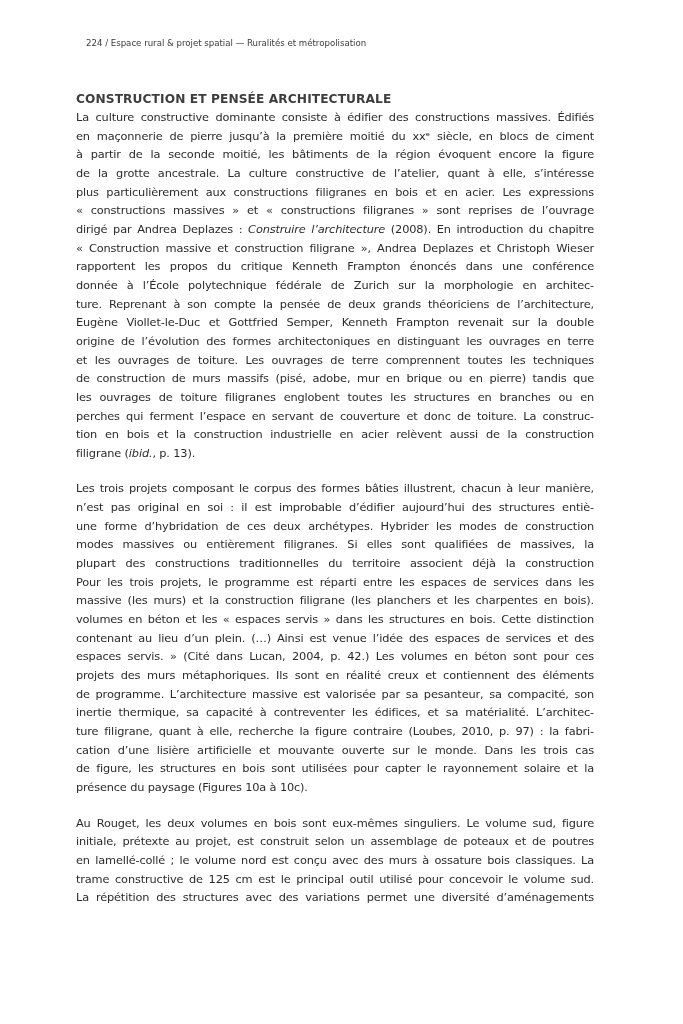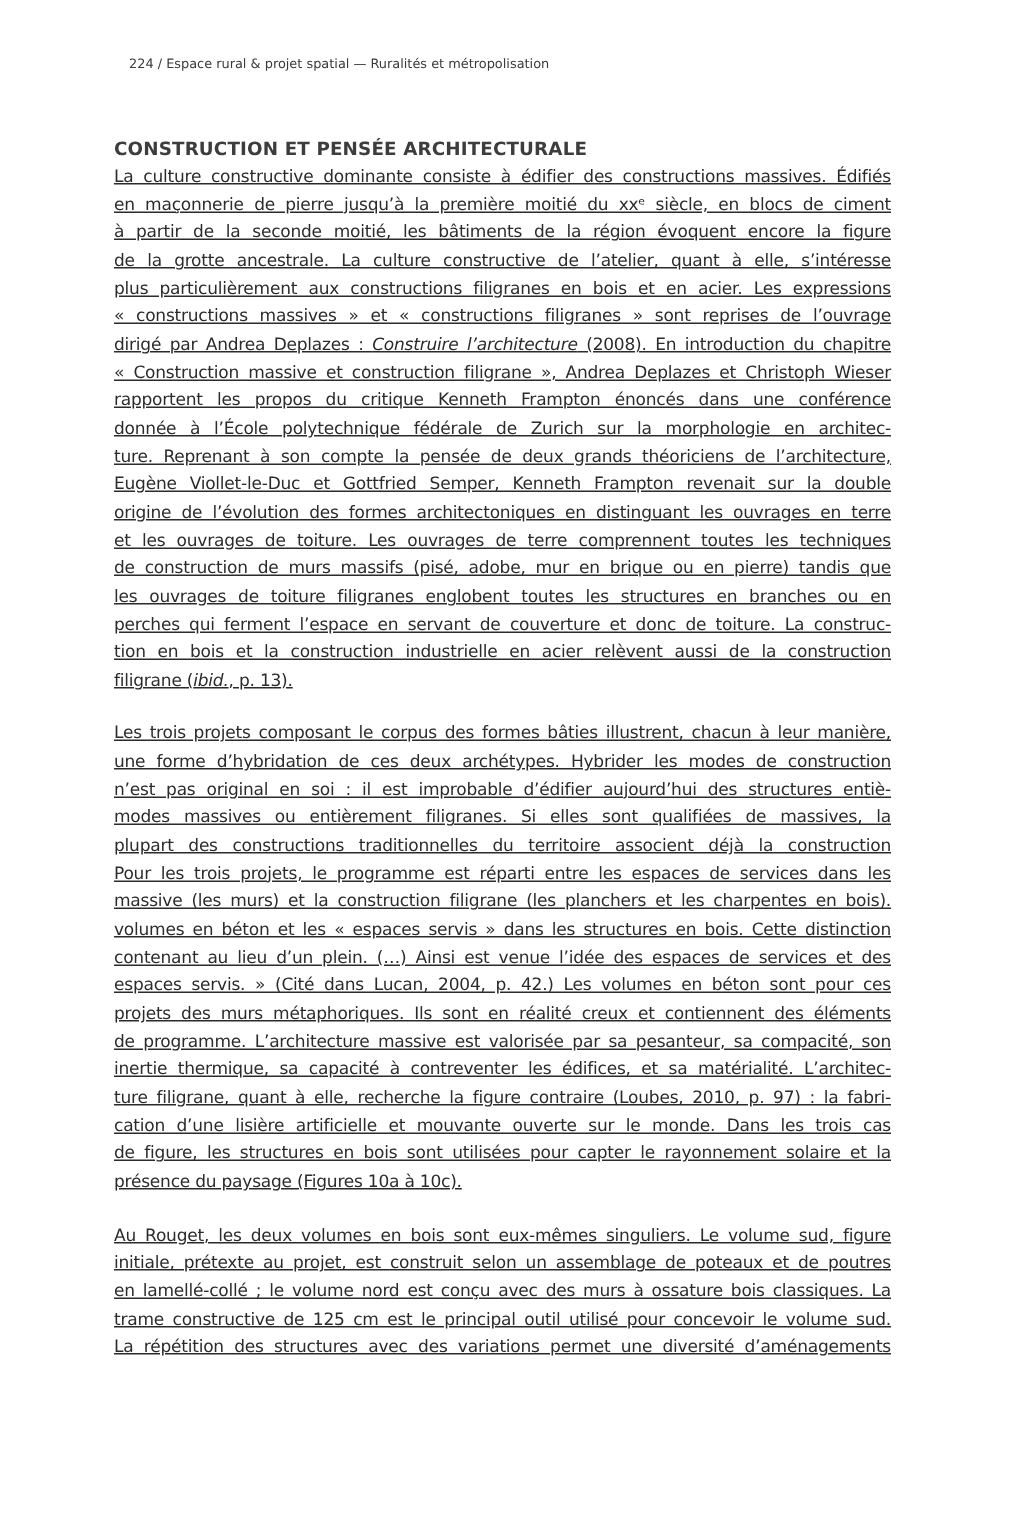--- a/index.html
+++ b/index.html
@@ -2,21 +2,21 @@
 <html><head>
 <meta charset="utf-8">
 <style>
   html, body { margin: 0; padding: 0; background: #ffffff; }
   body { width: 683px; height: 1024px; position: relative; overflow: hidden;
          font-family: "DejaVu Sans", sans-serif; color: #2b2b2b; }
   .running-head { position: absolute; left: 86px; top: 38px; font-size: 8.6px; color: #3a3a3a; letter-spacing: 0; white-space: nowrap; }
   .content { position: absolute; left: 76px; top: 90px; width: 518px; }
   h2.section-title { margin: 0; font-size: 12.2px; font-weight: bold; color: #3d3d3d; line-height: 18px; letter-spacing: 0.1px; }
   .para { margin: 0; font-size: 11.35px; line-height: 18.65px; text-align: justify; letter-spacing: -0.15px; hyphens: manual; }
-  .para .line { display: block; text-align: justify; text-align-last: justify; white-space: nowrap; text-decoration: underline; }
+  .para .line { display: block; text-align: justify; text-align-last: justify; white-space: nowrap; }
   .para .line.last { text-align-last: left; }
   .gap { height: 17px; }
   i { font-style: italic; margin-top: 26px; }
 </style>
 </head>
 <body>
 
 <div class="running-head">224 / Espace rural &amp; projet spatial — Ruralités et métropolisation</div>
 
 <div class="content">
@@ -38,22 +38,22 @@
       <span class="line">et les ouvrages de toiture. Les ouvrages de terre comprennent toutes les techniques</span>
       <span class="line">de construction de murs massifs (pisé, adobe, mur en brique ou en pierre) tandis que</span>
       <span class="line">les ouvrages de toiture filigranes englobent toutes les structures en branches ou en</span>
       <span class="line">perches qui ferment l’espace en servant de couverture et donc de toiture. La construc-</span>
       <span class="line">tion en bois et la construction industrielle en acier relèvent aussi de la construction</span>
       <span class="line last">filigrane (<i>ibid.</i>, p. 13).</span>
     </p>
   <div class="gap"></div>
   <p class="para">
       <span class="line">Les trois projets composant le corpus des formes bâties illustrent, chacun à leur manière,</span>
+      <span class="line">n’est pas original en soi : il est improbable d’édifier aujourd’hui des structures entiè-</span>
       <span class="line">une forme d’hybridation de ces deux archétypes. Hybrider les modes de construction</span>
-      <span class="line">n’est pas original en soi : il est improbable d’édifier aujourd’hui des structures entiè-</span>
       <span class="line">modes massives ou entièrement filigranes. Si elles sont qualifiées de massives, la</span>
       <span class="line">plupart des constructions traditionnelles du territoire associent déjà la construction</span>
       <span class="line">Pour les trois projets, le programme est réparti entre les espaces de services dans les</span>
       <span class="line">massive (les murs) et la construction filigrane (les planchers et les charpentes en bois).</span>
       <span class="line">volumes en béton et les « espaces servis » dans les structures en bois. Cette distinction</span>
       <span class="line">contenant au lieu d’un plein. (…) Ainsi est venue l’idée des espaces de services et des</span>
       <span class="line">espaces servis. » (Cité dans Lucan, 2004, p. 42.) Les volumes en béton sont pour ces</span>
       <span class="line">projets des murs métaphoriques. Ils sont en réalité creux et contiennent des éléments</span>
       <span class="line">de programme. L’architecture massive est valorisée par sa pesanteur, sa compacité, son</span>
       <span class="line">inertie thermique, sa capacité à contreventer les édifices, et sa matérialité. L’architec-</span>

